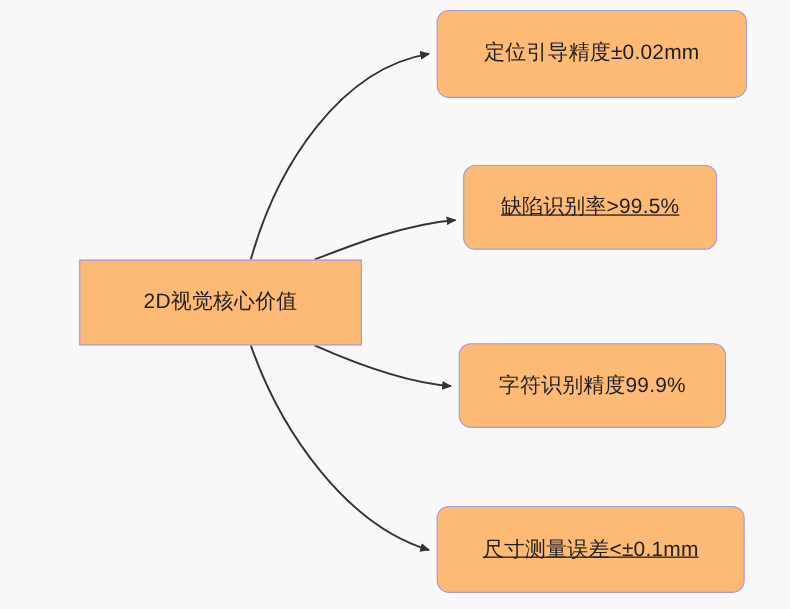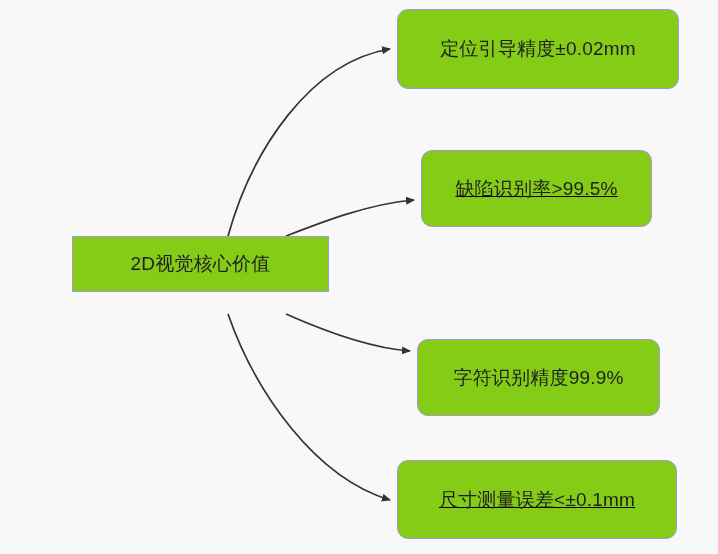--- a/index.html
+++ b/index.html
@@ -24,39 +24,39 @@
     position: absolute;
     left: 0;
     top: 0;
     width: 718px;
     height: 554px;
     pointer-events: none;
   }
   .node {
     position: absolute;
     box-sizing: border-box;
-    background: #84cc16;
+    background: #fdba74;
     border: 1.4px solid #a996d4;
     display: flex;
     align-items: center;
     justify-content: center;
     text-align: right;
   }
   .node-label {
     font-size: 19px;
     line-height: 1.25;
     color: #1f1f22;
     letter-spacing: 0.2px;
     white-space: nowrap;
   }
   .node-root {
     left: 72px;
     top: 236px;
     width: 257px;
-    height: 56px;
+    height: 78px;
     border-radius: 0px;
   }
   .node-leaf-0 {
     left: 397px;
     top: 9px;
     width: 282px;
     height: 80px;
     border-radius: 11px;
   }
   .node-leaf-1 {
@@ -66,21 +66,20 @@
     height: 77px;
     border-radius: 11px;
     text-decoration: underline;
   }
   .node-leaf-2 {
     left: 417px;
     top: 312px;
     width: 243px;
     height: 77px;
     border-radius: 11px;
-    margin-top: 27px;
   }
   .node-leaf-3 {
     left: 397px;
     top: 460px;
     width: 280px;
     height: 79px;
     border-radius: 11px;
     text-decoration: underline;
   }
 </style>

